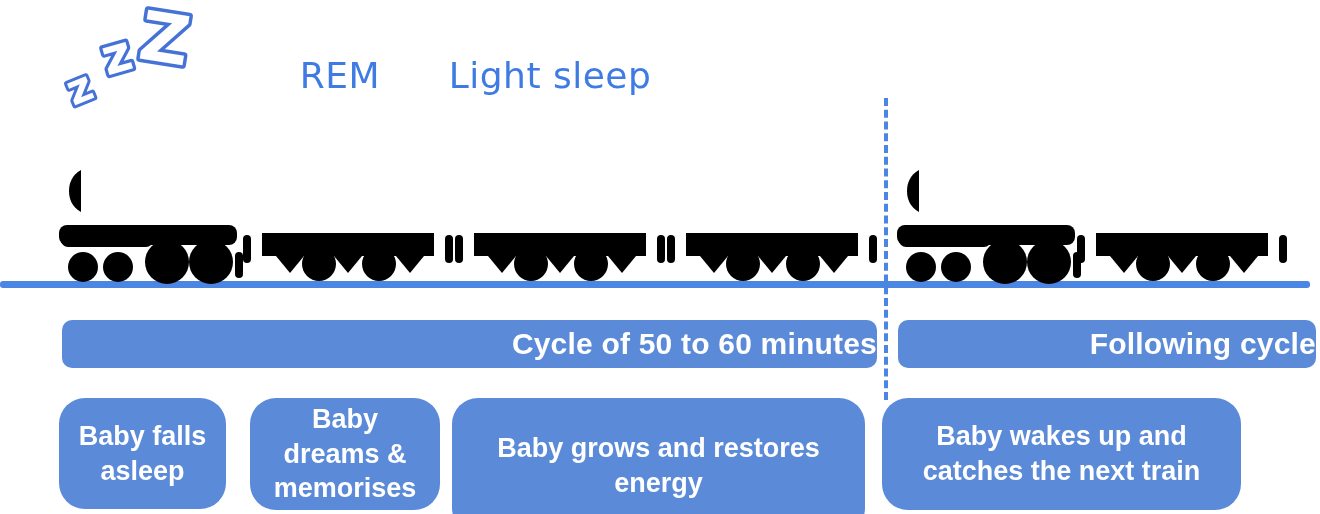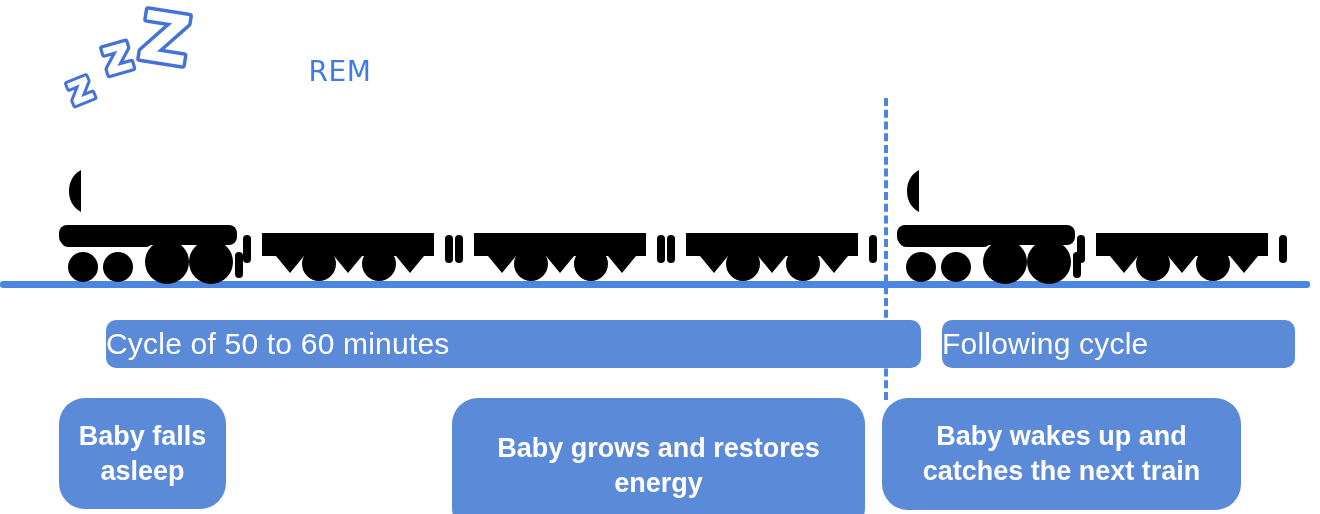--- a/index.html
+++ b/index.html
@@ -3,34 +3,34 @@
 <meta charset="utf-8">
 <style>
   html,body{margin:0;padding:0;background:#fff;}
   #stage{
     position:relative;width:1320px;height:514px;background:#fff;overflow:hidden;
     font-family:"Liberation Sans",sans-serif;
   }
   .abs{position:absolute;}
   .stage-label{
     font-family:"DejaVu Sans",sans-serif;
-    font-size:28px;font-weight:500;color:var(--label_text);
+    font-size:36px;font-weight:500;color:var(--label_text);
     transform:translateX(-50%);white-space:nowrap;letter-spacing:.5px;
   }
   .train-svg{color:var(--train);}
   .ground{
     background:var(--train);height:7px;border-radius:3px;
   }
   .dashed-divider{
     width:0;border-left:4px dashed var(--train);
   }
   .cycle-bar{
     background:var(--fill);border-radius:10px;color:var(--text_on_fill);
-    display:flex;align-items:center;justify-content:flex-start;
-    font-size:30px;font-weight:400;letter-spacing:.2px;margin-left:44px;
+    display:flex;align-items:center;justify-content:flex-end;
+    font-size:30px;font-weight:700;letter-spacing:.2px;
   }
   .stage-box{
     background:var(--fill);border-radius:26px;color:var(--text_on_fill);
     display:flex;align-items:center;justify-content:center;text-align:center;
     font-size:27px;font-weight:700;line-height:1.28;box-sizing:border-box;
   }
   .zzz-text{
     font-family:"DejaVu Sans",sans-serif;font-weight:bold;
     fill:#fff;stroke:var(--zzz);paint-order:stroke fill;
     stroke-linejoin:round;
@@ -94,20 +94,21 @@
     </defs>
   </svg>
 
   <svg class="abs" style="left:52px;top:0;width:145px;height:112px" viewBox="0 0 145 112">
     <text class="zzz-text" x="18" y="102" font-size="42" stroke-width="6" transform="rotate(-22 30 95)">z</text>
     <text class="zzz-text" x="52" y="72" font-size="50" stroke-width="6.5" transform="rotate(-16 66 62)">z</text>
     <text class="zzz-text" x="88" y="62" font-size="68" stroke-width="7" transform="rotate(9 112 40)">Z</text>
   </svg>
 
   <div class="abs stage-label" style="left:340px;top:55px">REM</div>
+  <div class="abs stage-label" style="left:550px;top:55px">Light sleep</div>
 
   <div class="abs ground" style="left:0;top:281px;width:1310px"></div>
 
   <svg class="abs train-svg" style="left:55px;top:112px;width:190px;height:176px">
       <use href="#loco"></use>
     </svg>
   <svg class="abs train-svg" style="left:242px;top:147px;width:212px;height:140px">
       <use href="#wagon"></use>
     </svg>
   <svg class="abs train-svg" style="left:454px;top:147px;width:212px;height:140px">
@@ -122,26 +123,29 @@
   <svg class="abs train-svg" style="left:893px;top:112px;width:190px;height:176px">
       <use href="#loco"></use>
     </svg>
   <svg class="abs train-svg" style="left:1076px;top:147px;width:212px;height:140px">
       <use href="#wagon"></use>
     </svg>
 
   <div class="abs cycle-bar" style="left:62px;top:320px;width:815px;height:48px">
     <span>Cycle of 50 to 60 minutes</span>
   </div>
-  <div class="abs cycle-bar" style="left:898px;top:320px;width:353px;height:48px">
+  <div class="abs cycle-bar" style="left:898px;top:320px;width:418px;height:48px">
     <span>Following cycle</span>
   </div>
 
   <div class="abs stage-box" style="left:59px;top:398px;width:167px;height:111px;padding:0 18px">
     <span>Baby falls asleep</span>
+  </div>
+  <div class="abs stage-box" style="left:250px;top:398px;width:190px;height:112px;padding:0 20px">
+    <span>Baby dreams &amp; memorises</span>
   </div>
   <div class="abs stage-box" style="left:452px;top:398px;width:413px;height:136px;padding:0 45px">
     <span>Baby grows and restores energy</span>
   </div>
   <div class="abs stage-box" style="left:882px;top:398px;width:359px;height:112px;padding:0 36px">
     <span>Baby wakes up and catches the next train</span>
   </div>
 
 </div>
 

